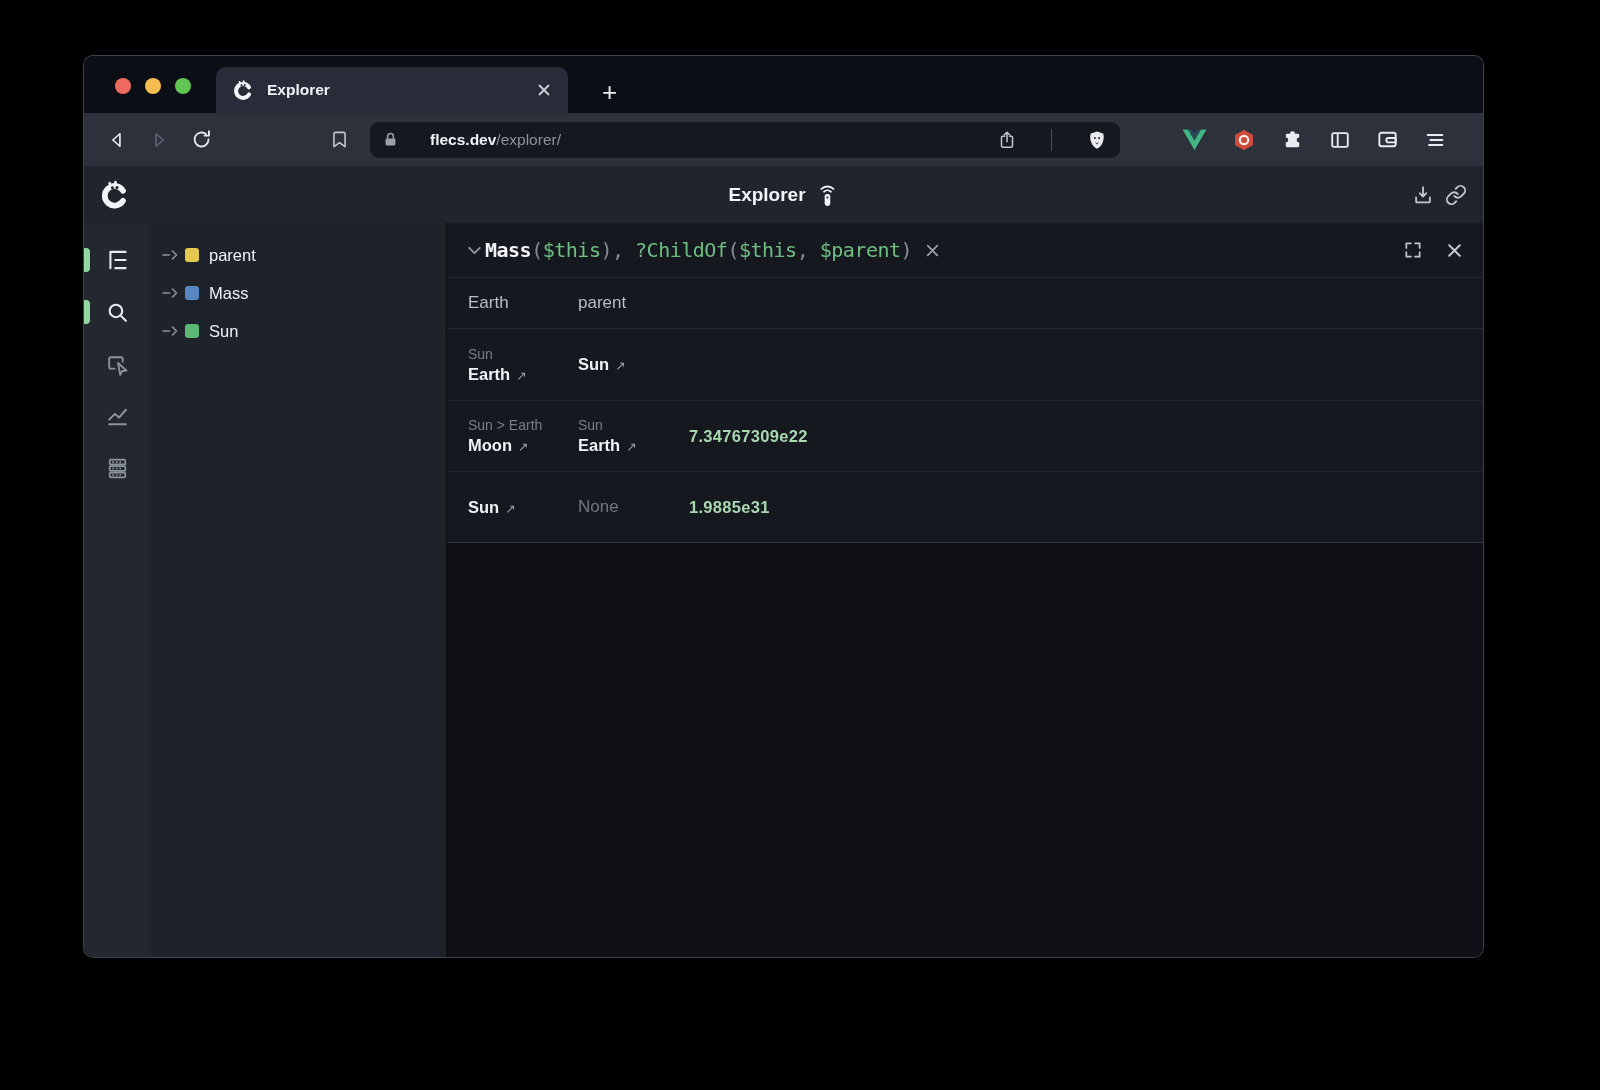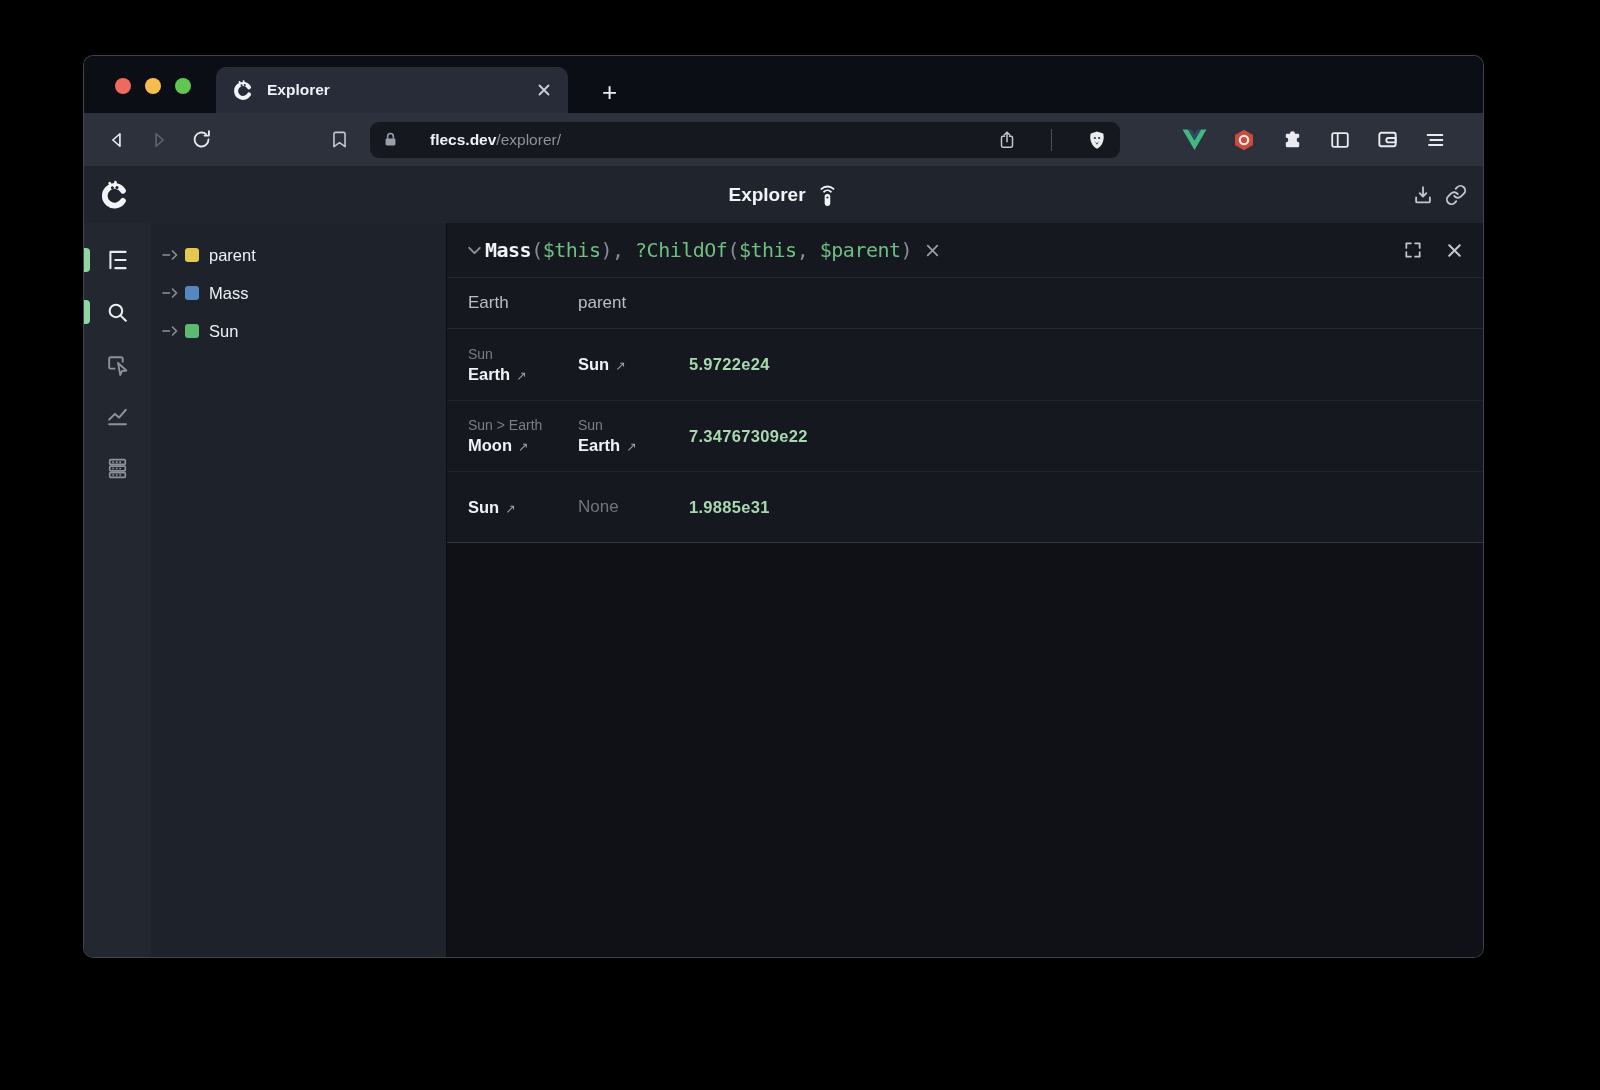--- a/index.html
+++ b/index.html
@@ -339,21 +339,20 @@
 
       <div class="table-body" id="table-body">
           <div class="trow">
             <div class="col-entity">
               <div class="cell-path">Sun</div>
               <div class="cell-main">Earth<span class="link-arrow">↗</span></div>
             </div>
             <div class="col-parent">
               <div class="cell-main">Sun<span class="link-arrow">↗</span></div>
             </div>
-            <div class="col-mass"><span class="mass-val">5.9722e24</span></div>
           </div>
           <div class="trow">
             <div class="col-entity">
               <div class="cell-path">Sun &gt; Earth</div>
               <div class="cell-main">Moon<span class="link-arrow">↗</span></div>
             </div>
             <div class="col-parent">
               <div class="cell-path">Sun</div>
               <div class="cell-main">Earth<span class="link-arrow">↗</span></div>
             </div>

